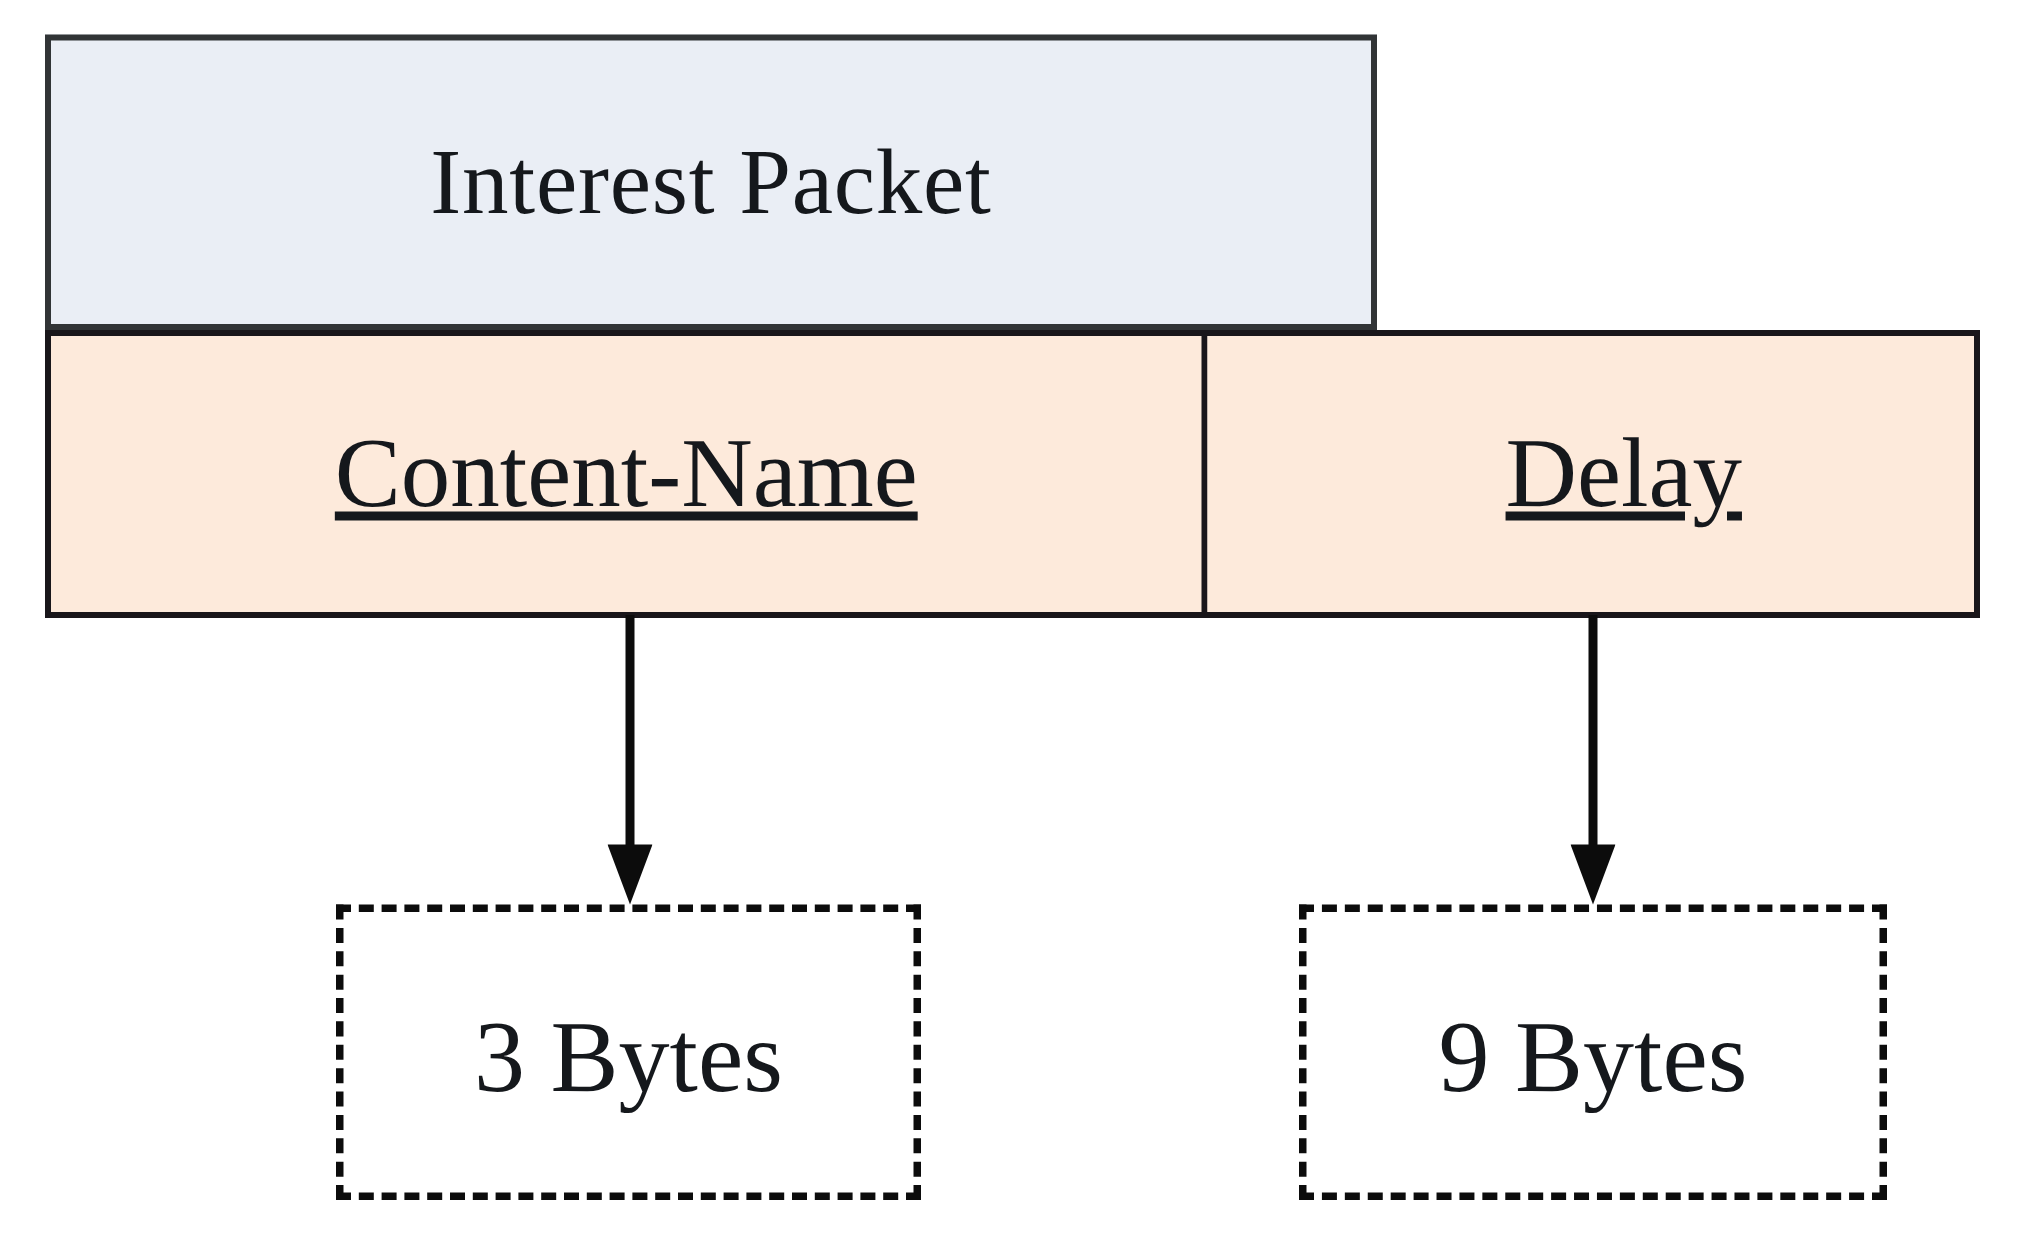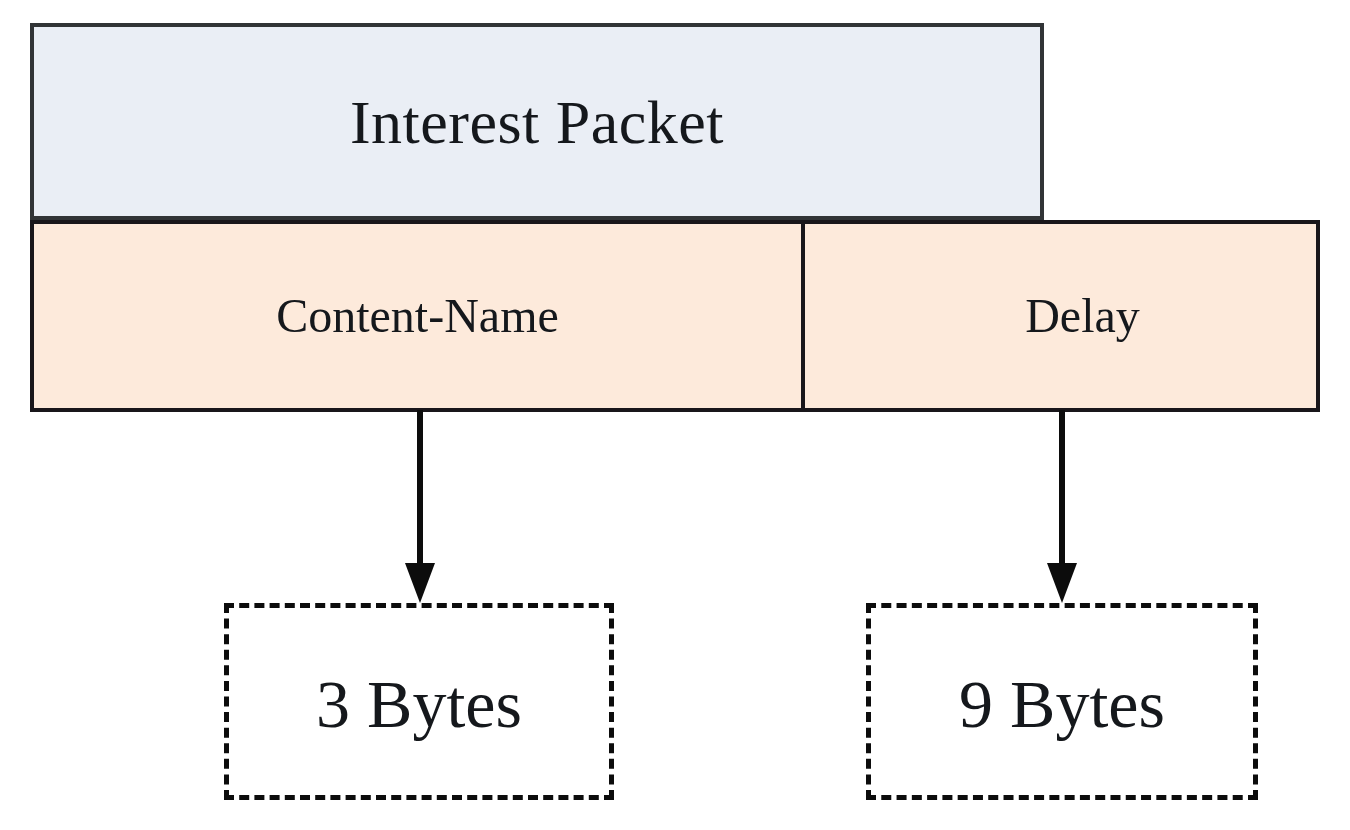--- a/index.html
+++ b/index.html
@@ -19,21 +19,21 @@
     width: 1350px;
     height: 830px;
     background: #ffffff;
   }
 
   
   .packet-box {
     position: absolute;
     left: 30px;
     top: 23px;
-    width: 1014px;
+    width: 888px;
     height: 197px;
     box-sizing: border-box;
     background: #eaeef5;
     border: 4px solid #313436;
     display: flex;
     align-items: center;
     justify-content: center;
   }
   .packet-box .label {
     font-size: 62px;
@@ -65,24 +65,25 @@
   }
   .field-cell.content-name {
     width: 771px;
     border-right: 4px solid #19161a;
   }
   .field-cell.delay {
     flex: 1 1 auto;
     padding-left: 44px;
   }
   .field-cell .label {
-    font-size: 48px;
+    font-size: 66px;
     line-height: 1;
     color: #15181c;
     white-space: nowrap;
+    text-decoration: underline;
   }
 
   
   .arrow {
     position: absolute;
     top: 410px;
     width: 30px;
     height: 195px;
   }
   .arrow.from-content-name { left: 405px; }

